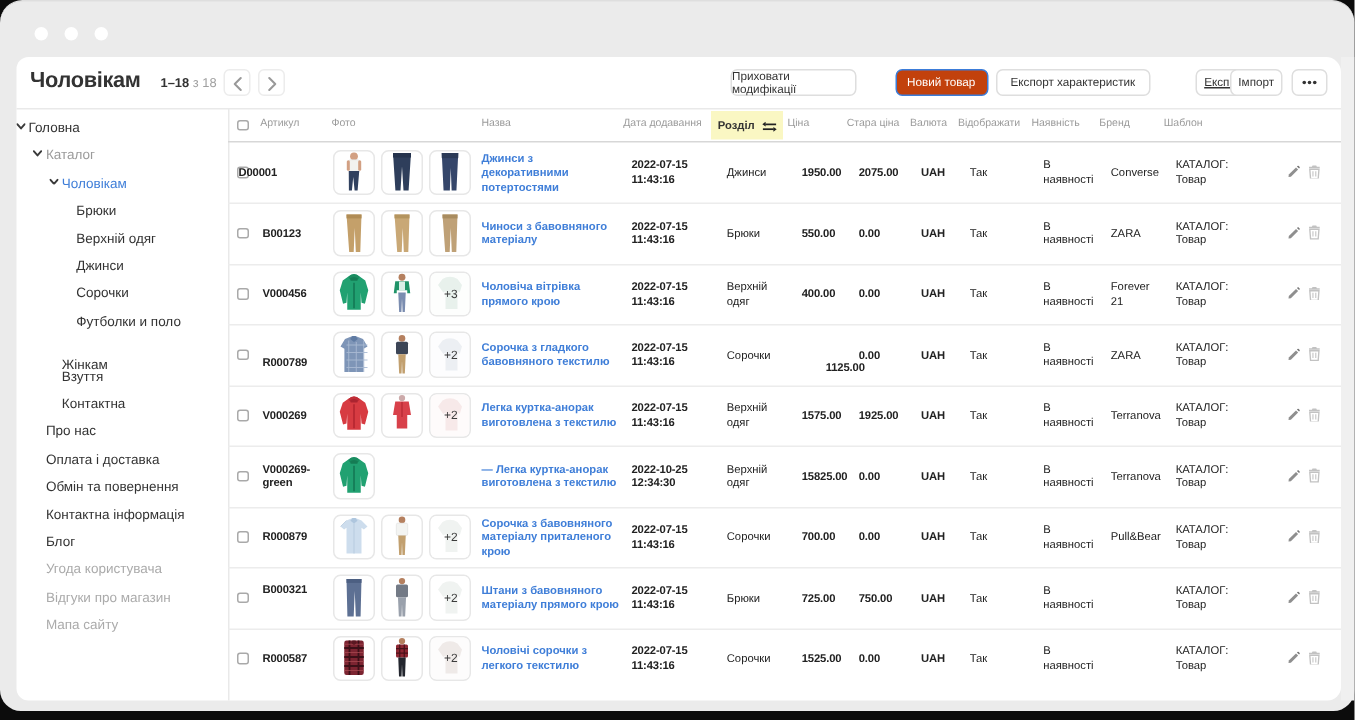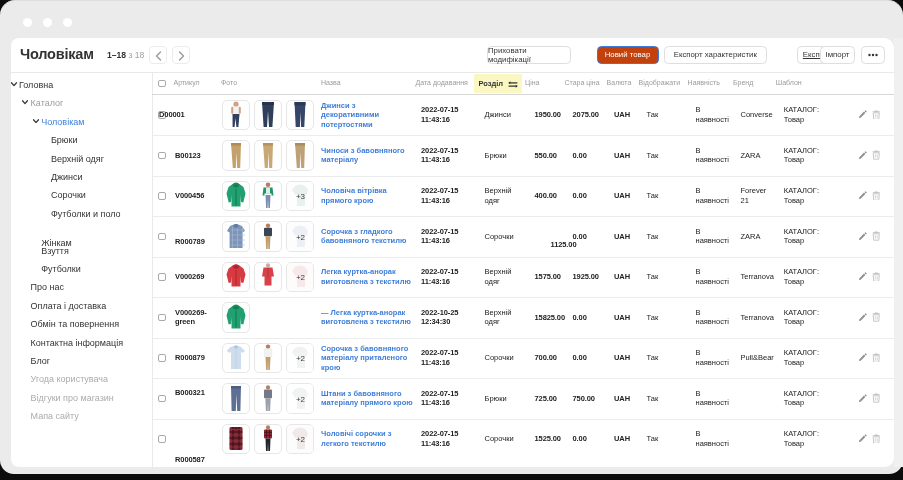--- a/index.html
+++ b/index.html
@@ -66,21 +66,21 @@
 <div class="sideitem" style="left:32.7px;top:116.8px;color:#3f7ed8;"><svg width="6" height="4.5" viewBox="0 0 6 4.5" style="margin-right:2.5px;vertical-align:1.5px;">
       <path d="M0.5 0.8 L3 3.6 L5.5 0.8" stroke="#3a3a3a" stroke-width="1.3" fill="none" stroke-linecap="round" stroke-linejoin="round"></path>
     </svg>Чоловікам</div>
 <div class="sideitem" style="left:50.9px;top:135.2px;color:#333;">Брюки</div>
 <div class="sideitem" style="left:50.9px;top:153.6px;color:#333;">Верхній одяг</div>
 <div class="sideitem" style="left:50.9px;top:172.0px;color:#333;">Джинси</div>
 <div class="sideitem" style="left:50.9px;top:190.4px;color:#333;">Сорочки</div>
 <div class="sideitem" style="left:50.9px;top:208.8px;color:#333;">Футболки и поло</div>
 <div class="sideitem" style="left:41.2px;top:238px;color:#333;">Жінкам</div>
 <div class="sideitem" style="left:41.2px;top:245.6px;color:#333;">Взуття</div>
-<div class="sideitem" style="left:41.2px;top:264.0px;color:#333;">Футболки</div>
+<div class="sideitem" style="left:41.2px;top:264.0px;color:#333;">Контактна</div>
 <div class="sideitem" style="left:30.6px;top:282.4px;color:#333;">Про нас</div>
 <div class="sideitem" style="left:30.6px;top:300.8px;color:#333;">Оплата і доставка</div>
 <div class="sideitem" style="left:30.6px;top:319.2px;color:#333;">Обмін та повернення</div>
 <div class="sideitem" style="left:30.6px;top:337.6px;color:#333;">Контактна інформація</div>
 <div class="sideitem" style="left:30.6px;top:356.0px;color:#333;">Блог</div>
 <div class="sideitem" style="left:30.6px;top:374.4px;color:#ababab;">Угода користувача</div>
 <div class="sideitem" style="left:30.6px;top:392.8px;color:#ababab;">Відгуки про магазин</div>
 <div class="sideitem" style="left:30.6px;top:411.2px;color:#ababab;">Мапа сайту</div>
 <div class="cb" style="left:158.4px;top:79.75px;"></div>
 <div class="abs hl" style="left:173.5px;top:79.0px;white-space:nowrap;">Артикул</div>
@@ -636,21 +636,21 @@
     </svg>
   </div>
 <div class="abs" style="left:871.5px;top:393.45px;">
     <svg width="8.5" height="9.5" viewBox="0 0 8.5 9.5">
       <path d="M3 0.4 h2.5 l0.4 0.8 h1.9 v1 H0.7 v-1 h1.9 z" fill="#c2c2c2"></path>
       <path d="M1.2 2.8 h6.1 l-0.5 6.4 H1.7 z" fill="none" stroke="#c2c2c2" stroke-width="0.9"></path>
       <path d="M3.3 4.2 v3.4 M5.2 4.2 v3.4" stroke="#c2c2c2" stroke-width="0.7"></path>
     </svg>
   </div>
 <div class="cb" style="left:158.4px;top:435.0px;"></div>
-<div class="cell " style="left:175px;top:439px;height:40.5px;text-align:center;">
+<div class="cell " style="left:175px;top:418px;height:40.5px;text-align:center;">
     <div><span class="tb">R000587</span></div>
   </div>
 <div class="thumb" style="left:221.5px;top:423.5px;">
     <svg width="26" height="29" viewBox="0 0 26 29">
       <rect x="6.5" y="3" width="13" height="23" rx="1.5" fill="#7c2431"></rect>
       <path d="M6.5 8 h13 M6.5 14 h13 M6.5 20 h13" stroke="#3c1018" stroke-width="1.2"></path>
       <path d="M10 3 v23 M16 3 v23" stroke="#3c1018" stroke-width="1.2"></path>
       <path d="M6.5 5.5 h13 M6.5 11 h13 M6.5 17 h13 M6.5 23 h13" stroke="#a84a52" stroke-width="0.5"></path>
       <path d="M12 3 h2 l1 1.6 -2 1.4 -2-1.4 z" fill="#5a1822"></path>
     </svg>

